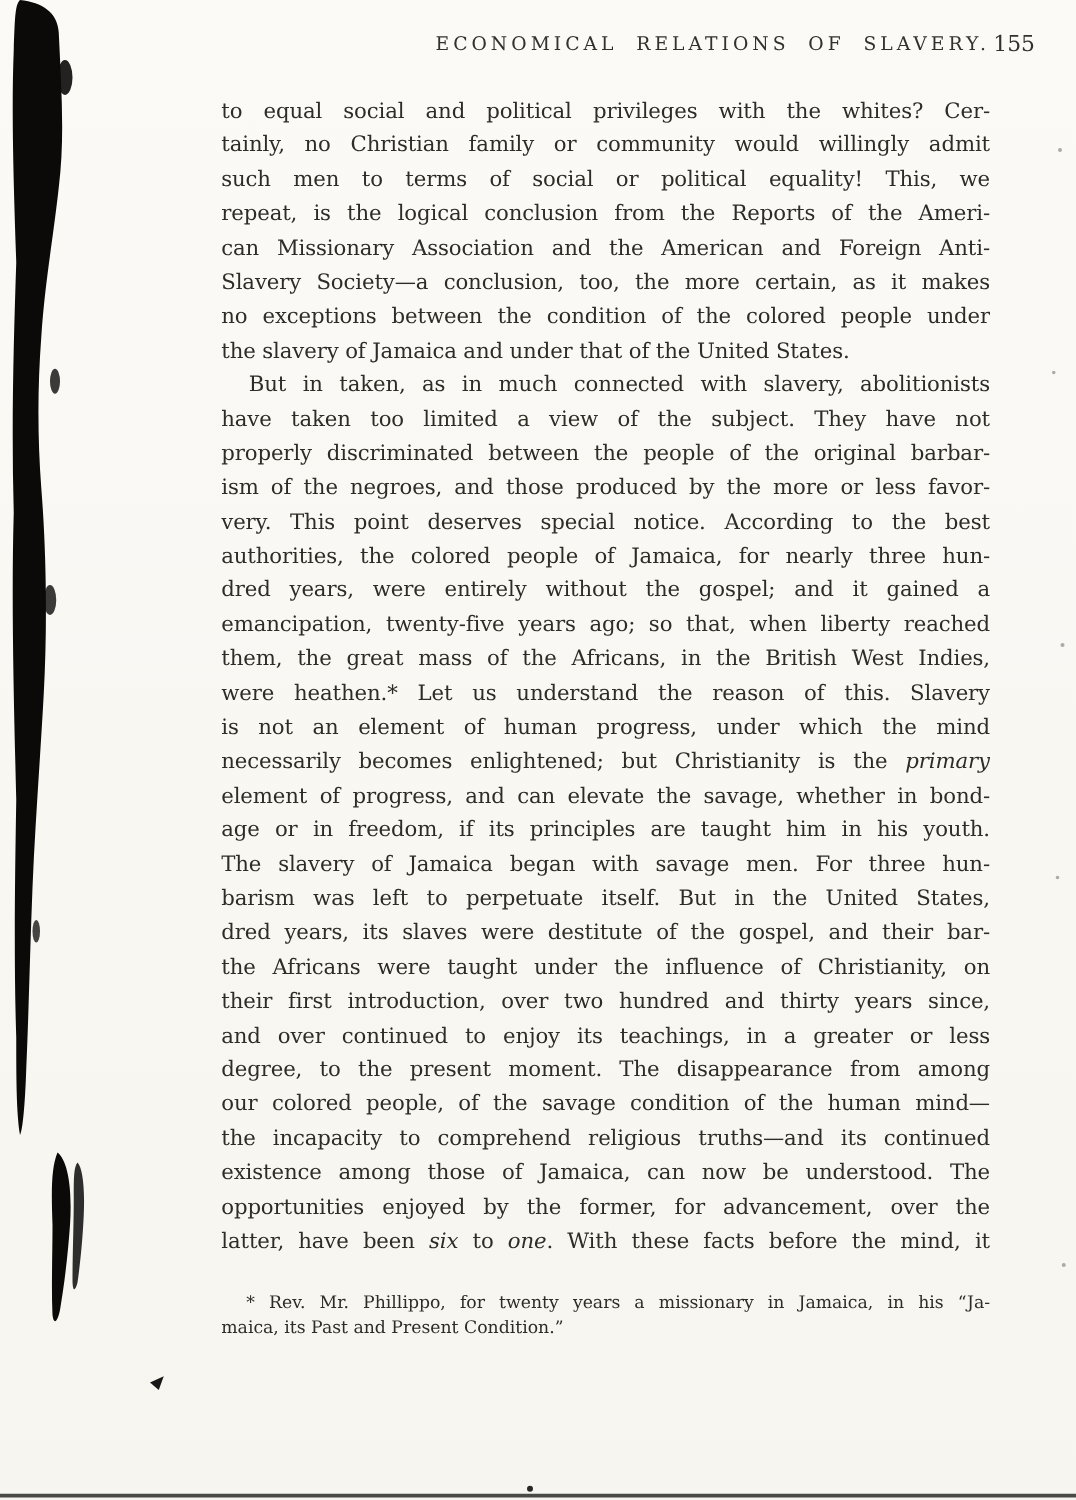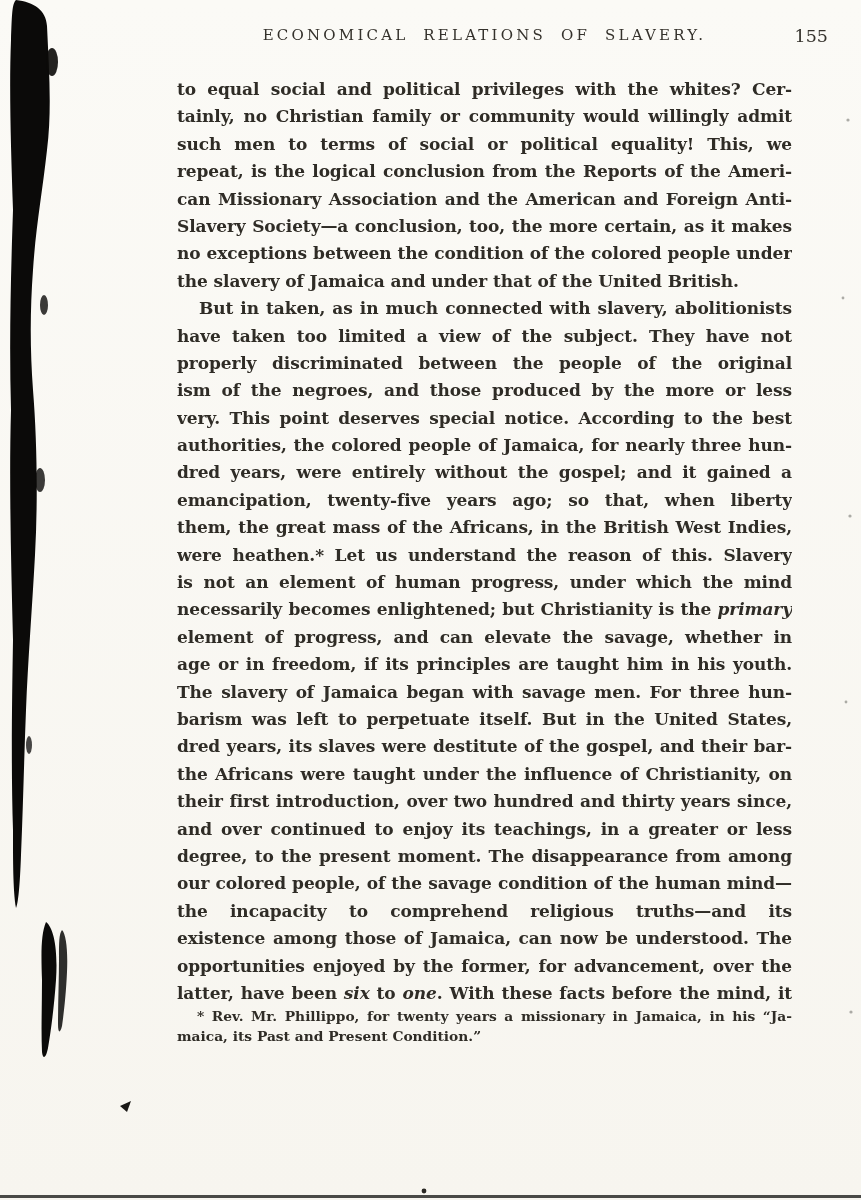--- a/index.html
+++ b/index.html
@@ -25,50 +25,49 @@
     top: 26px;
     width: 615px;
     z-index: 2;
   }
   .header {
     position: relative;
     height: 26px;
     margin-bottom: 24px;
   }
   .running-head {
-    text-align: center;
+    text-align: right;
     font-size: 15px;
     letter-spacing: 3.2px;
     word-spacing: 7px;
     color: #34312b;
     white-space: nowrap;
   }
   .pagenum {
     position: absolute;
     right: -36px;
     top: 0;
     font-size: 17.5px;
     color: #34312b;
   }
   .line {
     font-size: 17px;
     line-height: 27.4px;
     height: 27.4px;
     overflow: hidden;
     letter-spacing: -0.1px;
     text-align: left;
-    font-weight: bold;
   }
   .line.just {
     text-align: justify;
     text-align-last: justify;
   }
   .line.indent { text-indent: 22px; }
   .line i { font-style: italic; }
-  .footnote { }
+  .footnote { margin-top: 26px; }
   .footnote .line {
     font-size: 13.8px;
     line-height: 19.5px;
     height: 19.5px;
     letter-spacing: 0;
   }
   .footnote .line.indent { text-indent: 20px; }
 </style>
 </head>
 <body>
@@ -129,21 +128,21 @@
     </div>
     <div id="body-text">
         <div>
           <div class="line just">to equal social and political privileges with the whites? Cer-</div>
           <div class="line just">tainly, no Christian family or community would willingly admit</div>
           <div class="line just">such men to terms of social or political equality! This, we</div>
           <div class="line just">repeat, is the logical conclusion from the Reports of the Ameri-</div>
           <div class="line just">can Missionary Association and the American and Foreign Anti-</div>
           <div class="line just">Slavery Society—a conclusion, too, the more certain, as it makes</div>
           <div class="line just">no exceptions between the condition of the colored people under</div>
-          <div class="line">the slavery of Jamaica and under that of the United British.</div>
+          <div class="line">the slavery of Jamaica and under that of the United States.</div>
         </div>
         <div>
           <div class="line just indent">But in taken, as in much connected with slavery, abolitionists</div>
           <div class="line just">have taken too limited a view of the subject. They have not</div>
           <div class="line just">properly discriminated between the people of the original barbar-</div>
           <div class="line just">ism of the negroes, and those produced by the more or less favor-</div>
           <div class="line just">very. This point deserves special notice. According to the best</div>
           <div class="line just">authorities, the colored people of Jamaica, for nearly three hun-</div>
           <div class="line just">dred years, were entirely without the gospel; and it gained a</div>
           <div class="line just">emancipation, twenty-five years ago; so that, when liberty reached</div>

